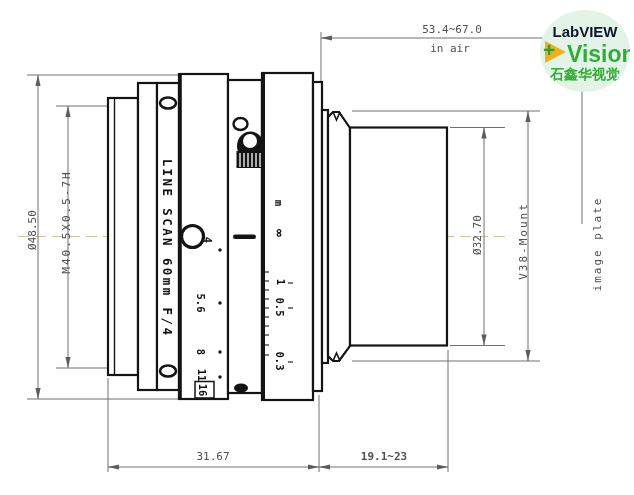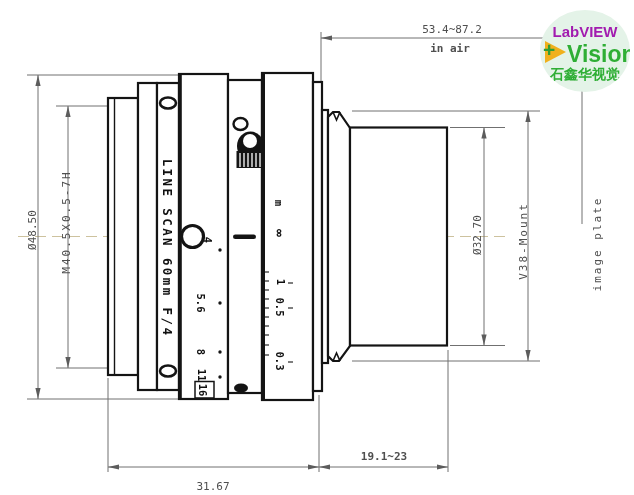--- a/index.html
+++ b/index.html
@@ -23,21 +23,21 @@
   .scale-num{font-size:10.5px;transform:translate(-50%,-50%) rotate(90deg);}
   .scale-inf{font-size:13px;transform:translate(-50%,-50%) rotate(90deg);}
   
   .logo{
     position:absolute;left:540px;top:10px;width:90px;height:82px;
     border-radius:50%;background:#e4f3e8;
     font-family:"Liberation Sans","DejaVu Sans",sans-serif;
     overflow:hidden;
   }
   .logo .l1{position:absolute;left:0;right:0;top:13px;text-align:center;
-    font-weight:bold;font-size:15px;color:#a21caf;letter-spacing:0px;}
+    font-weight:bold;font-size:15px;color:#0f172a;letter-spacing:0px;}
   .logo .l2{position:absolute;left:0;right:0;top:30px;height:24px;}
   .logo .tri{position:absolute;left:5px;top:1px;width:0;height:0;
     border-left:21px solid #f0b01c;border-top:11px solid transparent;border-bottom:11px solid transparent;}
   .logo .plus{position:absolute;left:3px;top:-2px;font-weight:bold;font-size:21px;color:#2f9e33;}
   .logo .vision{position:absolute;left:27px;top:1px;font-weight:bold;font-size:23px;color:#2fae35;}
   .logo .l3{position:absolute;left:0;right:0;top:56px;text-align:center;
     font-weight:bold;font-size:14px;color:#2fae35;}
 </style>
 </head>
 <body>
@@ -155,23 +155,23 @@
       <line x1="264" y1="326" x2="269" y2="326"></line>
       <line x1="264" y1="335" x2="269" y2="335"></line>
       <line x1="264" y1="345" x2="269" y2="345"></line>
       <line x1="264" y1="355" x2="269" y2="355"></line>
       <line x1="288" y1="283" x2="293" y2="283"></line>
       <line x1="288" y1="308" x2="293" y2="308"></line>
       <line x1="288" y1="362" x2="293" y2="362"></line>
     </g>
   </svg>
 
-  <div class="lbl" style="left:452px;top:29px;">53.4~87.2</div>
-  <div class="lbl" style="left:450px;top:48px;font-weight:bold;">in air</div>
-  <div class="lbl" style="left:213px;top:456px;margin-top:30px;">31.67</div>
+  <div class="lbl" style="left:452px;top:29px;">53.4~67.0</div>
+  <div class="lbl" style="left:450px;top:48px;">in air</div>
+  <div class="lbl" style="left:213px;top:456px;">31.67</div>
   <div class="lbl" style="left:384px;top:456px;font-weight:bold;">19.1~23</div>
 
   <div class="lbl rot-ccw" style="left:32px;top:230px;">Ø48.50</div>
   <div class="lbl rot-ccw thread" style="left:66px;top:222px;">M40.5X0.5-7H</div>
   <div class="lbl rot-ccw" style="left:477px;top:235px;">Ø32.70</div>
   <div class="lbl rot-ccw thread" style="left:523px;top:241px;">V38-Mount</div>
   <div class="lbl rot-ccw thread" style="left:597px;top:244px;">image plate</div>
 
   <div class="mark barrel-mark" style="left:167px;top:248px;">LINE SCAN 60mm F/4</div>
 

